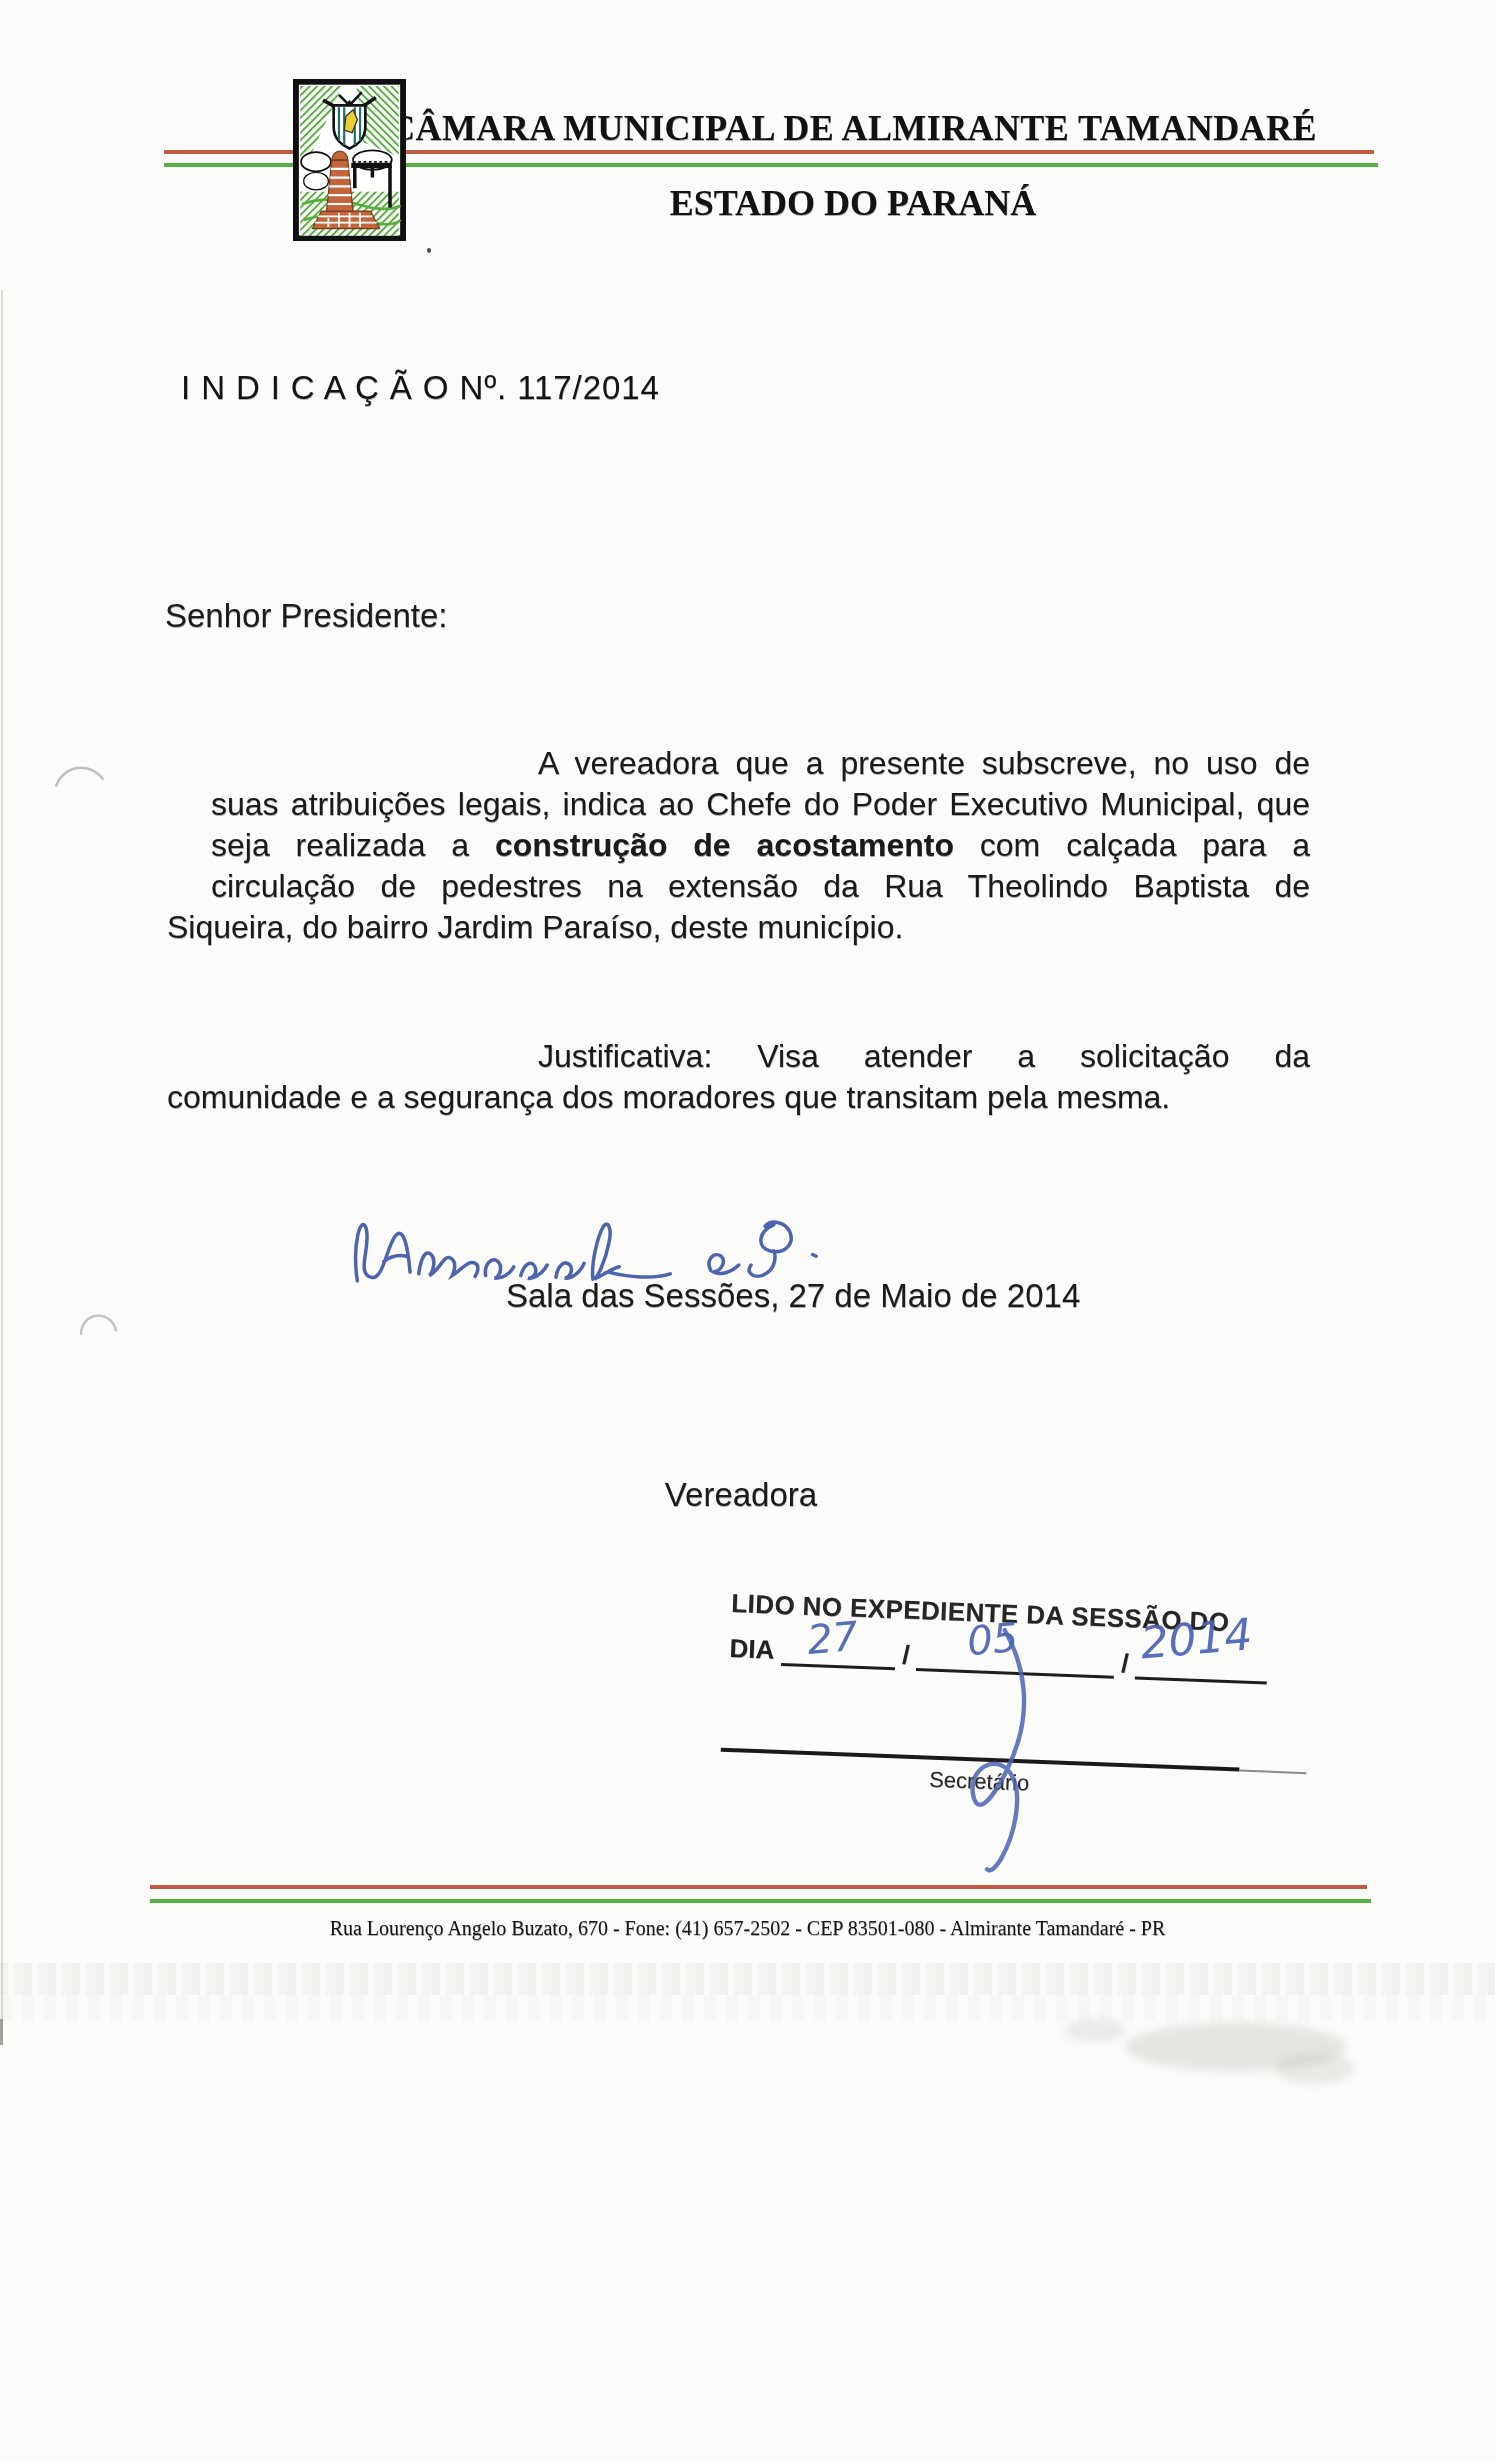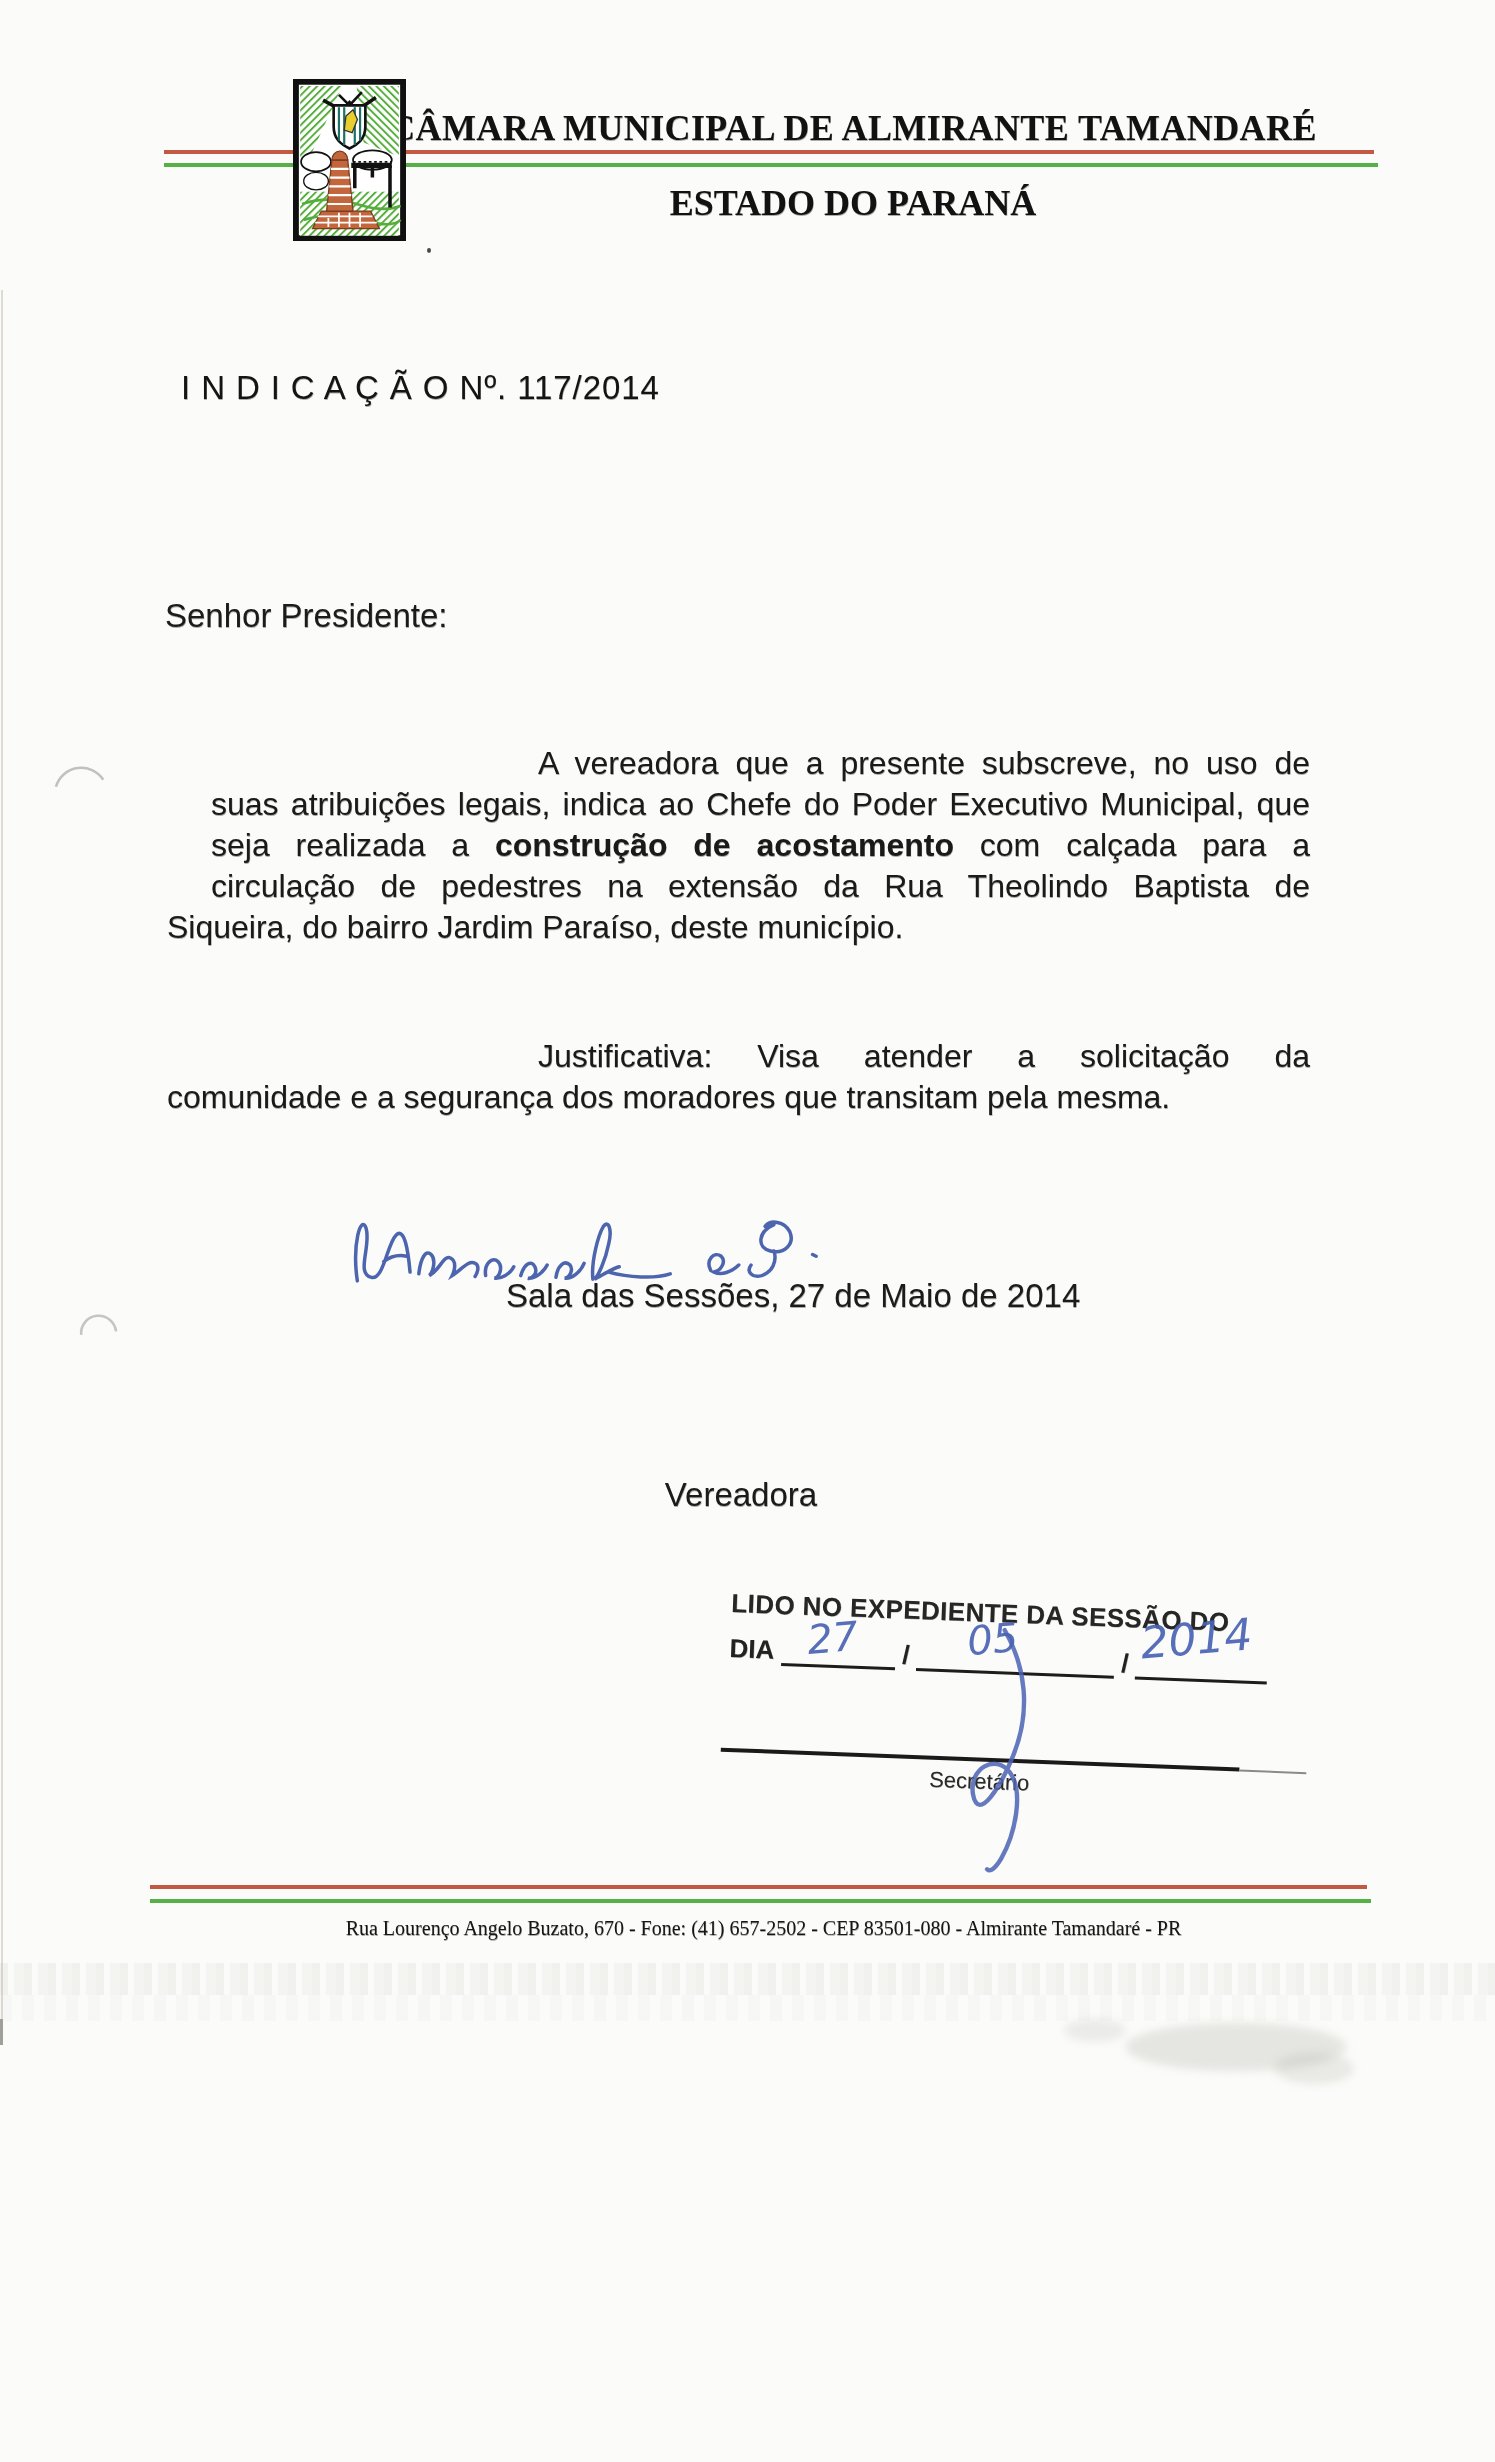--- a/index.html
+++ b/index.html
@@ -56,21 +56,21 @@
   .sec-line{position:absolute;left:-5.3px;top:160px;width:519px;height:3.5px;background:#1a1a1a;}
   .sec-tail{position:absolute;left:514px;top:162px;width:67px;height:1.8px;background:#8b8b86;}
   .sec-label{position:absolute;left:158px;top:171px;width:193px;text-align:center;
     font-size:22px;color:#2a2a2a;}
   .flourish{position:absolute;left:920px;top:1623px;width:150px;height:255px;z-index:6;}
 
   
   .frule{position:absolute;}
   .frule-red{left:150px;top:1885px;width:1217px;height:3.5px;background:#c25a43;}
   .frule-green{left:150px;top:1899px;width:1221px;height:3.5px;background:#55b046;}
-  .footer-text{left:148px;top:1917px;width:1231px;text-align:center;font-size:20px;color:#161616;}
+  .footer-text{left:132px;top:1917px;width:1231px;text-align:center;font-size:20px;color:#161616;}
 
   
   .edge-line{left:0.9px;top:290px;width:1.8px;height:1754px;background:#dedad4;}
   .edge-tick{left:0;top:2019px;width:2.6px;height:26px;background:#a09f9a;}
   .noise1{left:0;top:1963px;width:1495px;height:32px;opacity:.45;
     background:repeating-linear-gradient(90deg,rgba(175,175,168,.30) 0 8px,rgba(235,235,230,.05) 8px 14px,rgba(190,190,183,.26) 14px 24px);}
   .noise2{left:0;top:1995px;width:1495px;height:26px;opacity:.18;
     background:repeating-linear-gradient(90deg,rgba(170,170,165,.3) 0 12.3px,rgba(240,240,235,.05) 12.3px 22px);}
   .smudge{border-radius:50%;filter:blur(4.4px);}
   .sm1{left:1126px;top:2023px;width:220px;height:48px;background:rgba(168,168,160,.26);}

